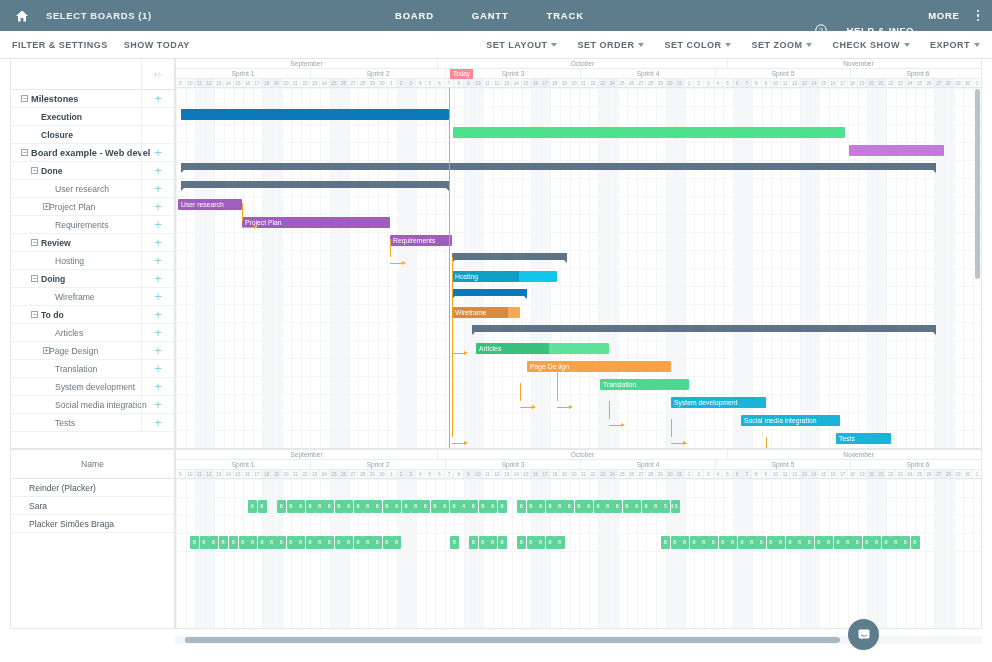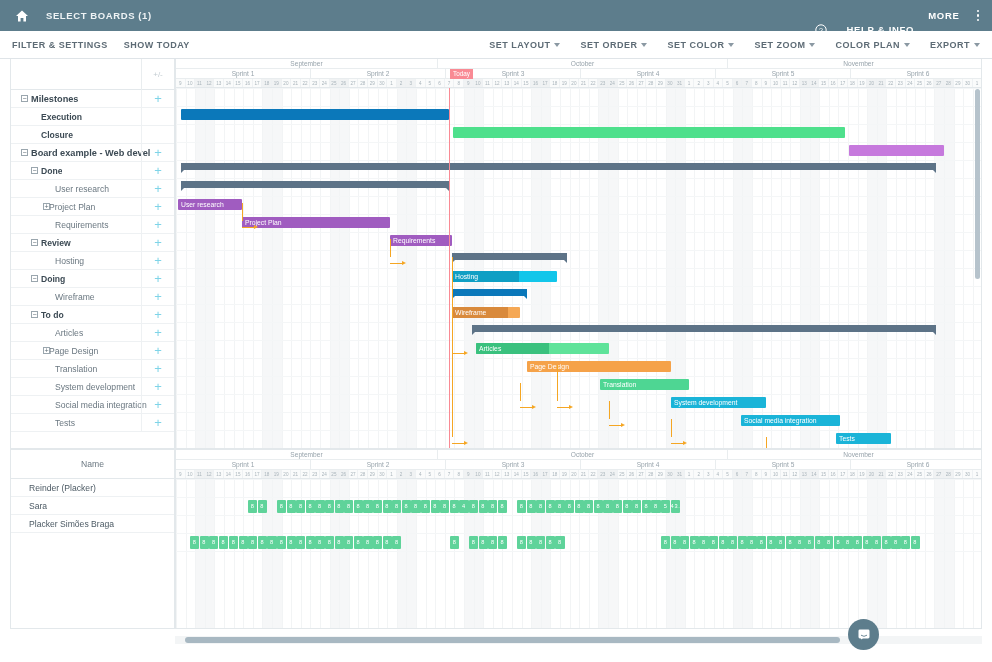--- a/index.html
+++ b/index.html
@@ -20,21 +20,21 @@
   }
   .home-icon { margin-left:14px; width:16px; height:16px; display:flex; align-items:center; justify-content:center; cursor:pointer;}
   .home-icon svg { display:block; }
   .select-boards {
     margin-left:16px; font-size:9.5px; letter-spacing:.6px; font-weight:600;
     color:#eef3f5; cursor:pointer; white-space:nowrap;
   }
   .nav-center { position:absolute; left:395px; top:0; height:31px; display:flex; align-items:center; gap:38px; }
   .nav-center a { font-size:9.5px; letter-spacing:.8px; font-weight:700; color:#ffffff; text-decoration:none; cursor:pointer; }
   .nav-right { position:absolute; right:10px; top:0; height:31px; display:flex; align-items:center; gap:14px; }
-  .help-wrap { display:flex; align-items:center; gap:19px; cursor:pointer;margin-top:28px; }
+  .help-wrap { display:flex; align-items:flex-end; gap:19px; cursor:pointer;margin-top:28px; }
   .help-label { font-size:9.5px; letter-spacing:.7px; font-weight:700; color:#fff; }
   .more-label { font-size:9.5px; letter-spacing:.7px; font-weight:700; color:#fff; cursor:pointer; }
   .kebab { display:flex; flex-direction:column; gap:2px; cursor:pointer; padding:0 3px;}
   .kebab i { width:2.5px; height:2.5px; background:#fff; border-radius:50%; display:block; }
 
   
   .toolbar {
     position:absolute; top:31px; left:0; width:992px; height:28px;
     background:#fff; border-bottom:1px solid #dfe4e8;
     display:flex; align-items:center;
@@ -197,20 +197,25 @@
 <div class="app">
 
   <div class="topnav">
     <div class="home-icon">
       <svg width="14" height="14" viewBox="0 0 14 14" aria-hidden="true">
         <path d="M7 1.5 L13 7 L11 7 L11 12.5 L8.4 12.5 L8.4 9 L5.6 9 L5.6 12.5 L3 12.5 L3 7 L1 7 Z" fill="#ffffff"></path>
       </svg>
     </div>
     <div class="select-boards">SELECT BOARDS (1)</div>
 
+    <div class="nav-center">
+      <a>BOARD</a>
+      <a>GANTT</a>
+      <a>TRACK</a>
+    </div>
 
     <div class="nav-right">
       <div class="help-wrap">
         <svg width="12" height="12" viewBox="0 0 12 12" aria-hidden="true">
           <circle cx="6" cy="6" r="5.2" fill="none" stroke="#ffffff" stroke-width="1"></circle>
           <text x="6" y="8.6" font-size="7" fill="#ffffff" text-anchor="middle" font-family="Liberation Sans, sans-serif">?</text>
         </svg>
         <span class="help-label">HELP &amp; INFO</span>
       </div>
       <span class="more-label">MORE</span>
@@ -238,21 +243,21 @@
       </div>
       <div class="tb-item">
         <span>SET COLOR</span>
         <i class="caret"></i>
       </div>
       <div class="tb-item">
         <span>SET ZOOM</span>
         <i class="caret"></i>
       </div>
       <div class="tb-item">
-        <span>COLOR PLAN</span>
+        <span>CHECK SHOW</span>
         <i class="caret"></i>
       </div>
       <div class="tb-item">
         <span>EXPORT</span>
         <i class="caret"></i>
       </div>
     </div>
   </div>
 
   <div class="gantt-panel">

